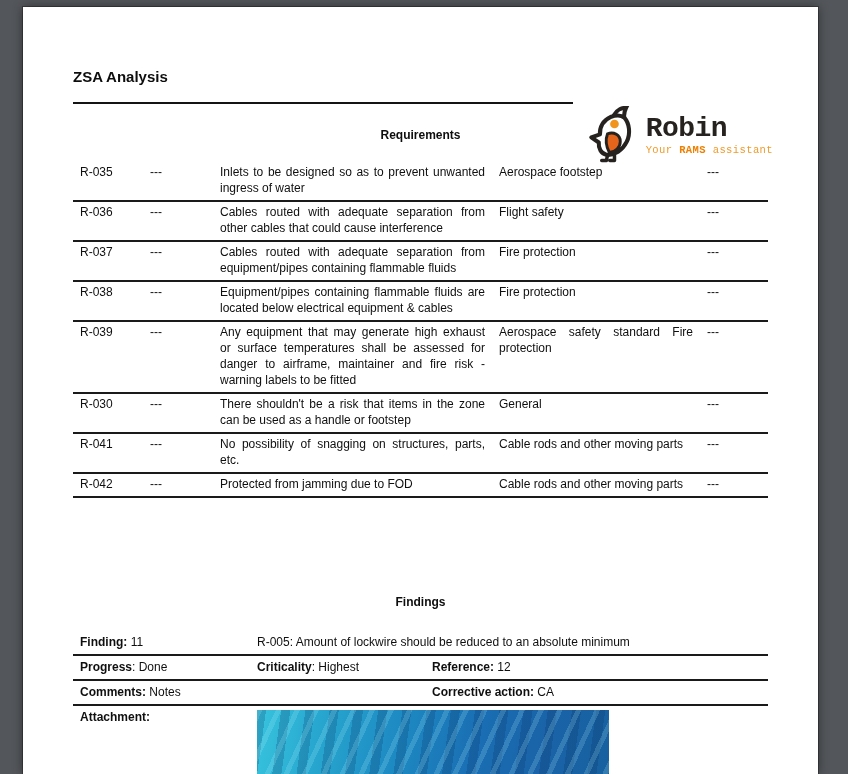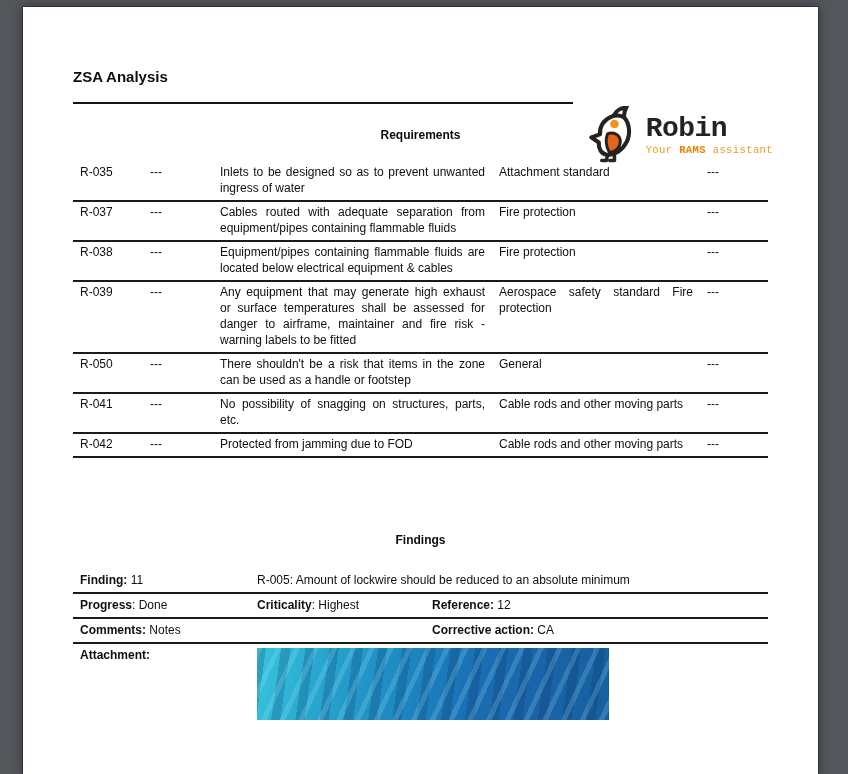--- a/index.html
+++ b/index.html
@@ -67,21 +67,21 @@
 
   
   .section-heading {
     text-align: center;
     font-size: 12px;
     line-height: 17px;
     font-weight: 700;
     color: #0d0d0d;
   }
   .req-heading { margin-top: 23px; }
-  .find-heading { margin-top: 74px; }
+  .find-heading { margin-top: 96px; }
 
   
   table { border-collapse: collapse; table-layout: fixed; width: 695px; }
   td {
     vertical-align: top;
     font-size: 12px;
     line-height: 16px;
     padding: 2px 7px 4px 7px;
     color: #0f0f0f;
   }
@@ -137,21 +137,28 @@
           <col style="width:70px">
           <col style="width:279px">
           <col style="width:208px">
           <col style="width:68px">
         </colgroup>
       <tbody>
           <tr>
         <td>R-035</td>
         <td>---</td>
         <td class="td-just">Inlets to be designed so as to prevent unwanted ingress of water</td>
-        <td class="td-just">Attachment standard</td>
+        <td class="td-just">Aerospace footstep</td>
+        <td>---</td>
+      </tr>
+      <tr>
+        <td>R-036</td>
+        <td>---</td>
+        <td class="td-just">Cables routed with adequate separation from other cables that could cause interference</td>
+        <td class="td-just">Flight safety</td>
         <td>---</td>
       </tr>
       <tr>
         <td>R-037</td>
         <td>---</td>
         <td class="td-just">Cables routed with adequate separation from equipment/pipes containing flammable fluids</td>
         <td class="td-just">Fire protection</td>
         <td>---</td>
       </tr>
       <tr>
@@ -162,21 +169,21 @@
         <td>---</td>
       </tr>
       <tr>
         <td>R-039</td>
         <td>---</td>
         <td class="td-just">Any equipment that may generate high exhaust or surface temperatures shall be assessed for danger to airframe, maintainer and fire risk - warning labels to be fitted</td>
         <td class="td-just">Aerospace safety standard Fire protection</td>
         <td>---</td>
       </tr>
       <tr>
-        <td>R-050</td>
+        <td>R-030</td>
         <td>---</td>
         <td class="td-just">There shouldn't be a risk that items in the zone can be used as a handle or footstep</td>
         <td class="td-just">General</td>
         <td>---</td>
       </tr>
       <tr>
         <td>R-041</td>
         <td>---</td>
         <td class="td-just">No possibility of snagging on structures, parts, etc.</td>
         <td class="td-just">Cable rods and other moving parts</td>

